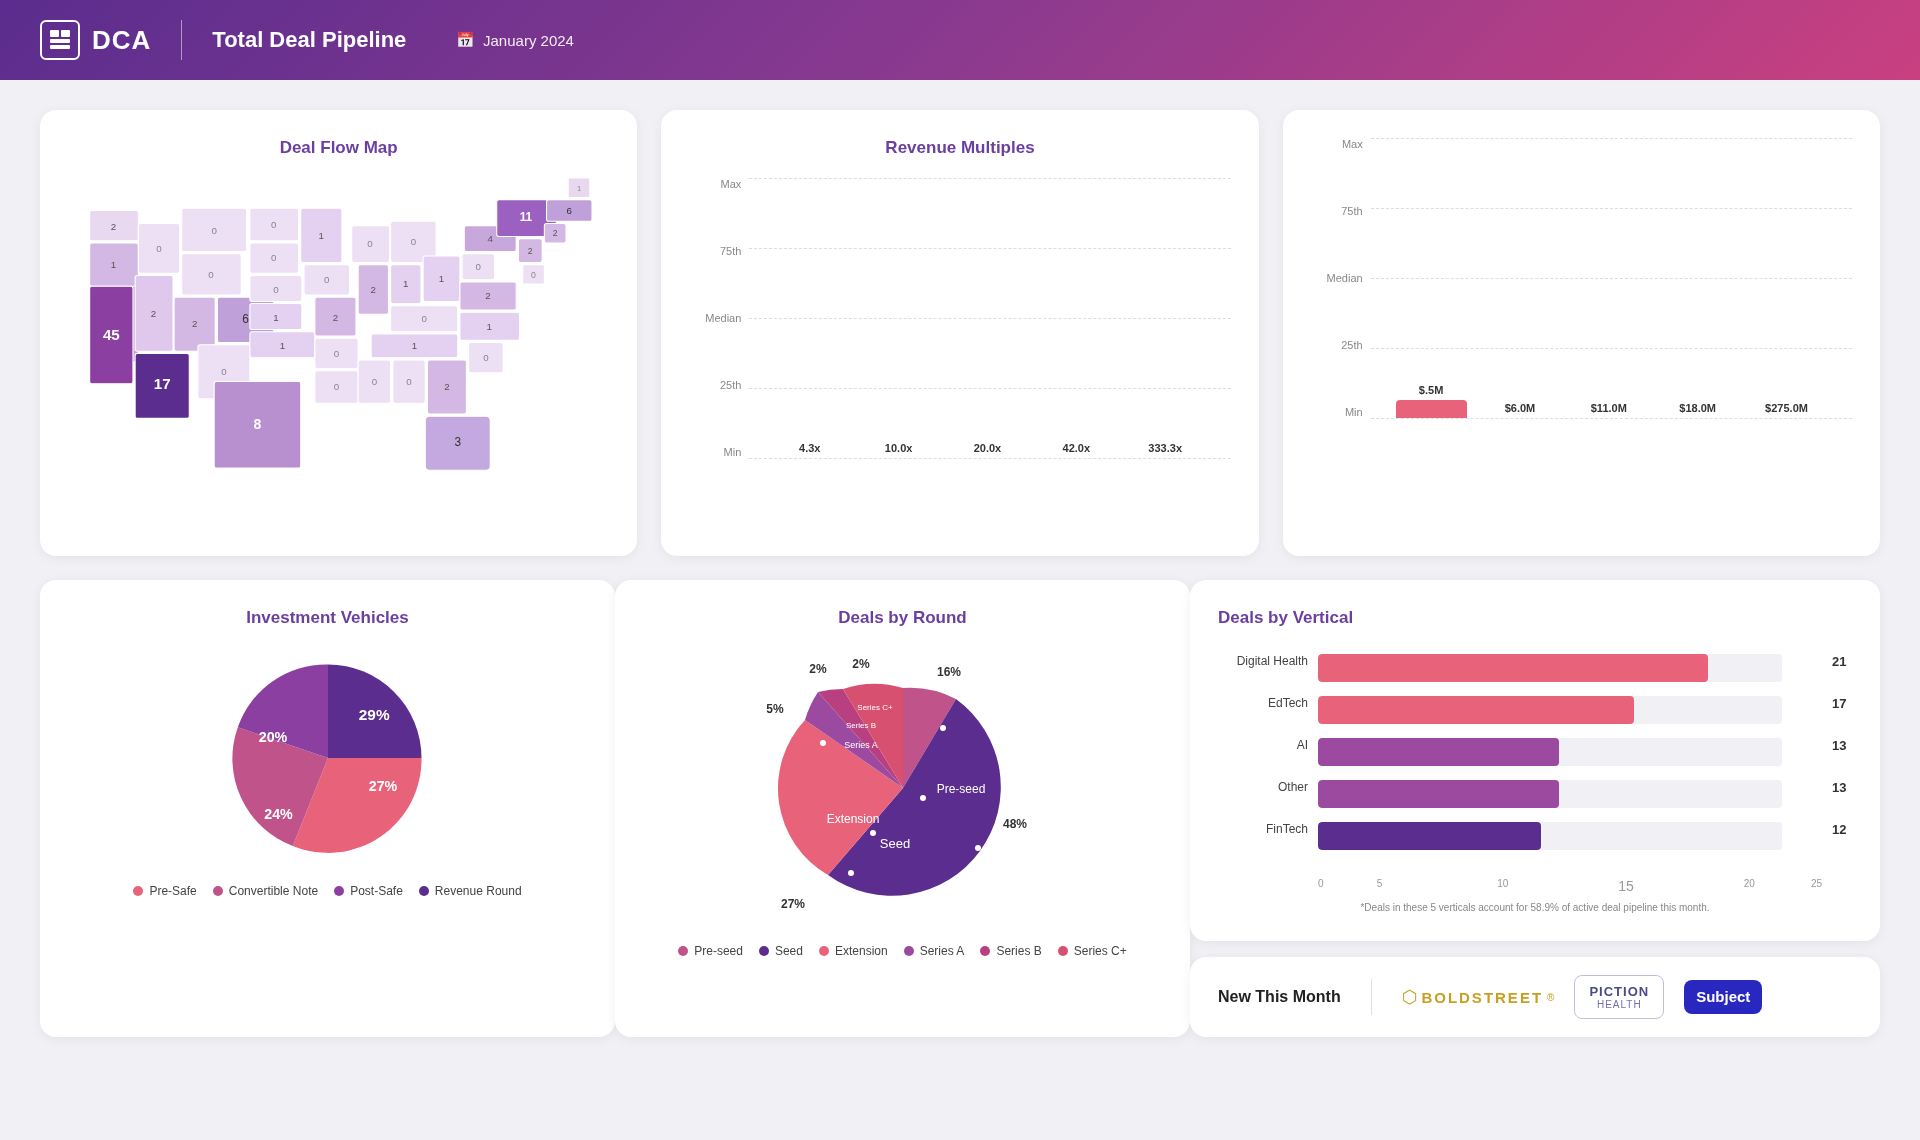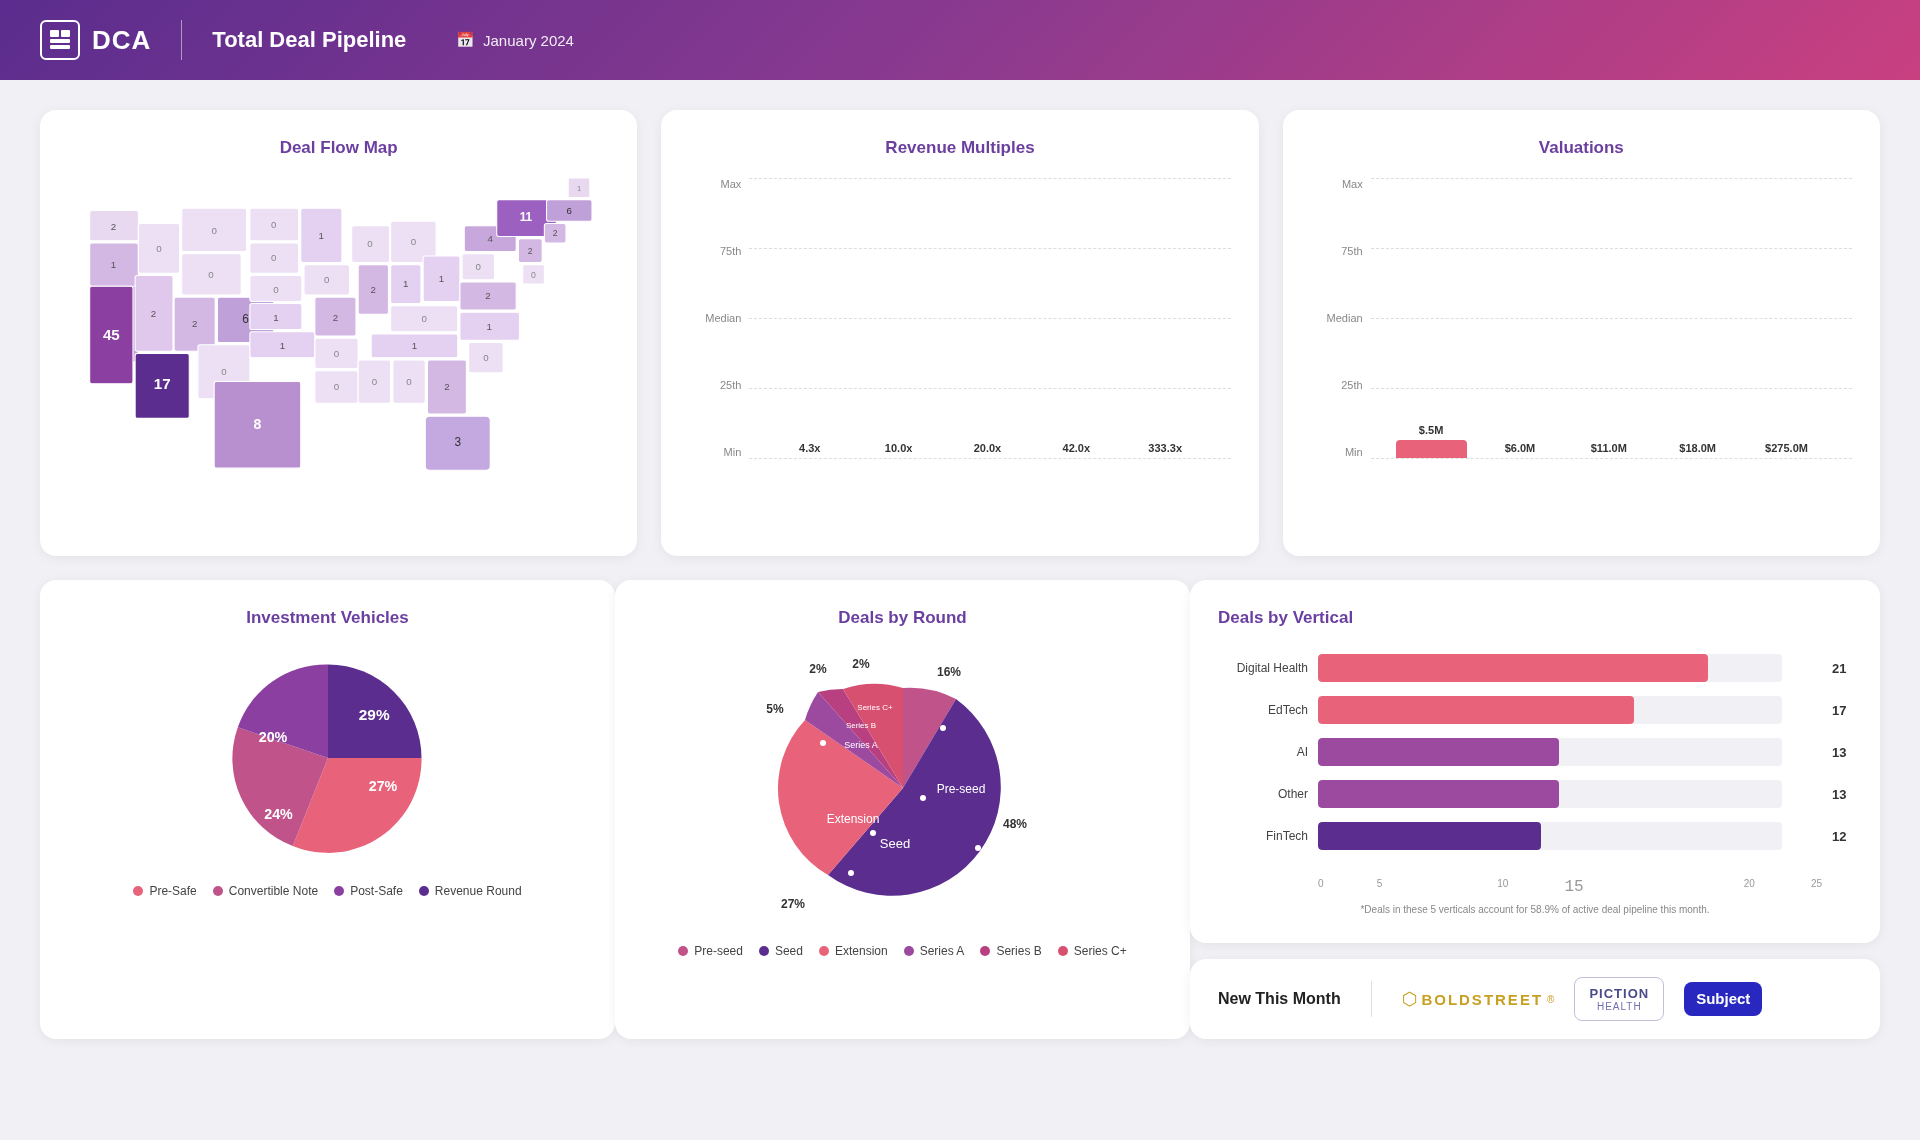--- a/index.html
+++ b/index.html
@@ -123,21 +123,21 @@
       border-radius: 50%;
       flex-shrink: 0;
     }
 
     
     .vertical-bars {
       padding: 10px 0;
     }
     .vertical-bar-row {
       display: flex;
-      align-items: center;
+      align-items: flex-start;
       margin-bottom: 14px;
       gap: 10px;
     }
     .vbar-label {
       width: 90px;
       font-size: 12px;
       color: #444;
       text-align: right;
       flex-shrink: 0;
     }
@@ -401,21 +401,20 @@
           </div>
           <div style="display:flex;flex-direction:column;align-items:center;gap:4px;flex:1;">
             <div style="font-size:11px;font-weight:700;color:#333;">333.3x</div>
             <div style="width:100%;height:99%;background:#5b2d8e;border-radius:4px 4px 0 0;"></div>
           </div>
         </div>
       </div>
     </div>
 
     <div class="card">
-      <div class="card-title">Valuations</div>
       <div style="position:relative; height:300px; padding-left:65px;">
         <div style="position:absolute;left:0;top:0;bottom:20px;display:flex;flex-direction:column;justify-content:space-between;width:60px;">
           <div style="font-size:11px;color:#888;text-align:right;padding-right:8px;">Max</div>
           <div style="font-size:11px;color:#888;text-align:right;padding-right:8px;">75th</div>
           <div style="font-size:11px;color:#888;text-align:right;padding-right:8px;">Median</div>
           <div style="font-size:11px;color:#888;text-align:right;padding-right:8px;">25th</div>
           <div style="font-size:11px;color:#888;text-align:right;padding-right:8px;">Min</div>
         </div>
         <div style="position:absolute;left:60px;right:0;top:0;bottom:20px;">
           <div style="position:absolute;top:0%;width:100%;border-top:1px dashed #ddd;"></div>
@@ -604,21 +603,21 @@
               <div class="vbar-fill" style="width:48%;background:#5b2d8e;"></div>
             </div>
             <div class="vbar-count">12</div>
           </div>
         </div>
 
         <div style="display:flex;padding-left:100px;padding-right:30px;margin-top:4px;">
           <div style="flex:0;width:0;font-size:10px;color:#999;">0</div>
           <div style="flex:1;font-size:10px;color:#999;text-align:center;">5</div>
           <div style="flex:1;font-size:10px;color:#999;text-align:center;">10</div>
-          <div style="flex:1;font-size:16px;color:#999;font-family:Liberation Mono, monospace;">15</div>
+          <div style="flex:1;font-size:14px;color:#999;text-align:center;">15</div>
           <div style="flex:1;font-size:10px;color:#999;text-align:center;">20</div>
           <div style="flex:0;width:20px;font-size:10px;color:#999;text-align:right;">25</div>
         </div>
 
         <div class="vertical-note">*Deals in these 5 verticals account for 58.9% of active deal pipeline this month.</div>
       </div>
 
       <div class="new-month-section">
         <div class="new-month-label">New This Month</div>
         <div class="new-month-divider"></div>

